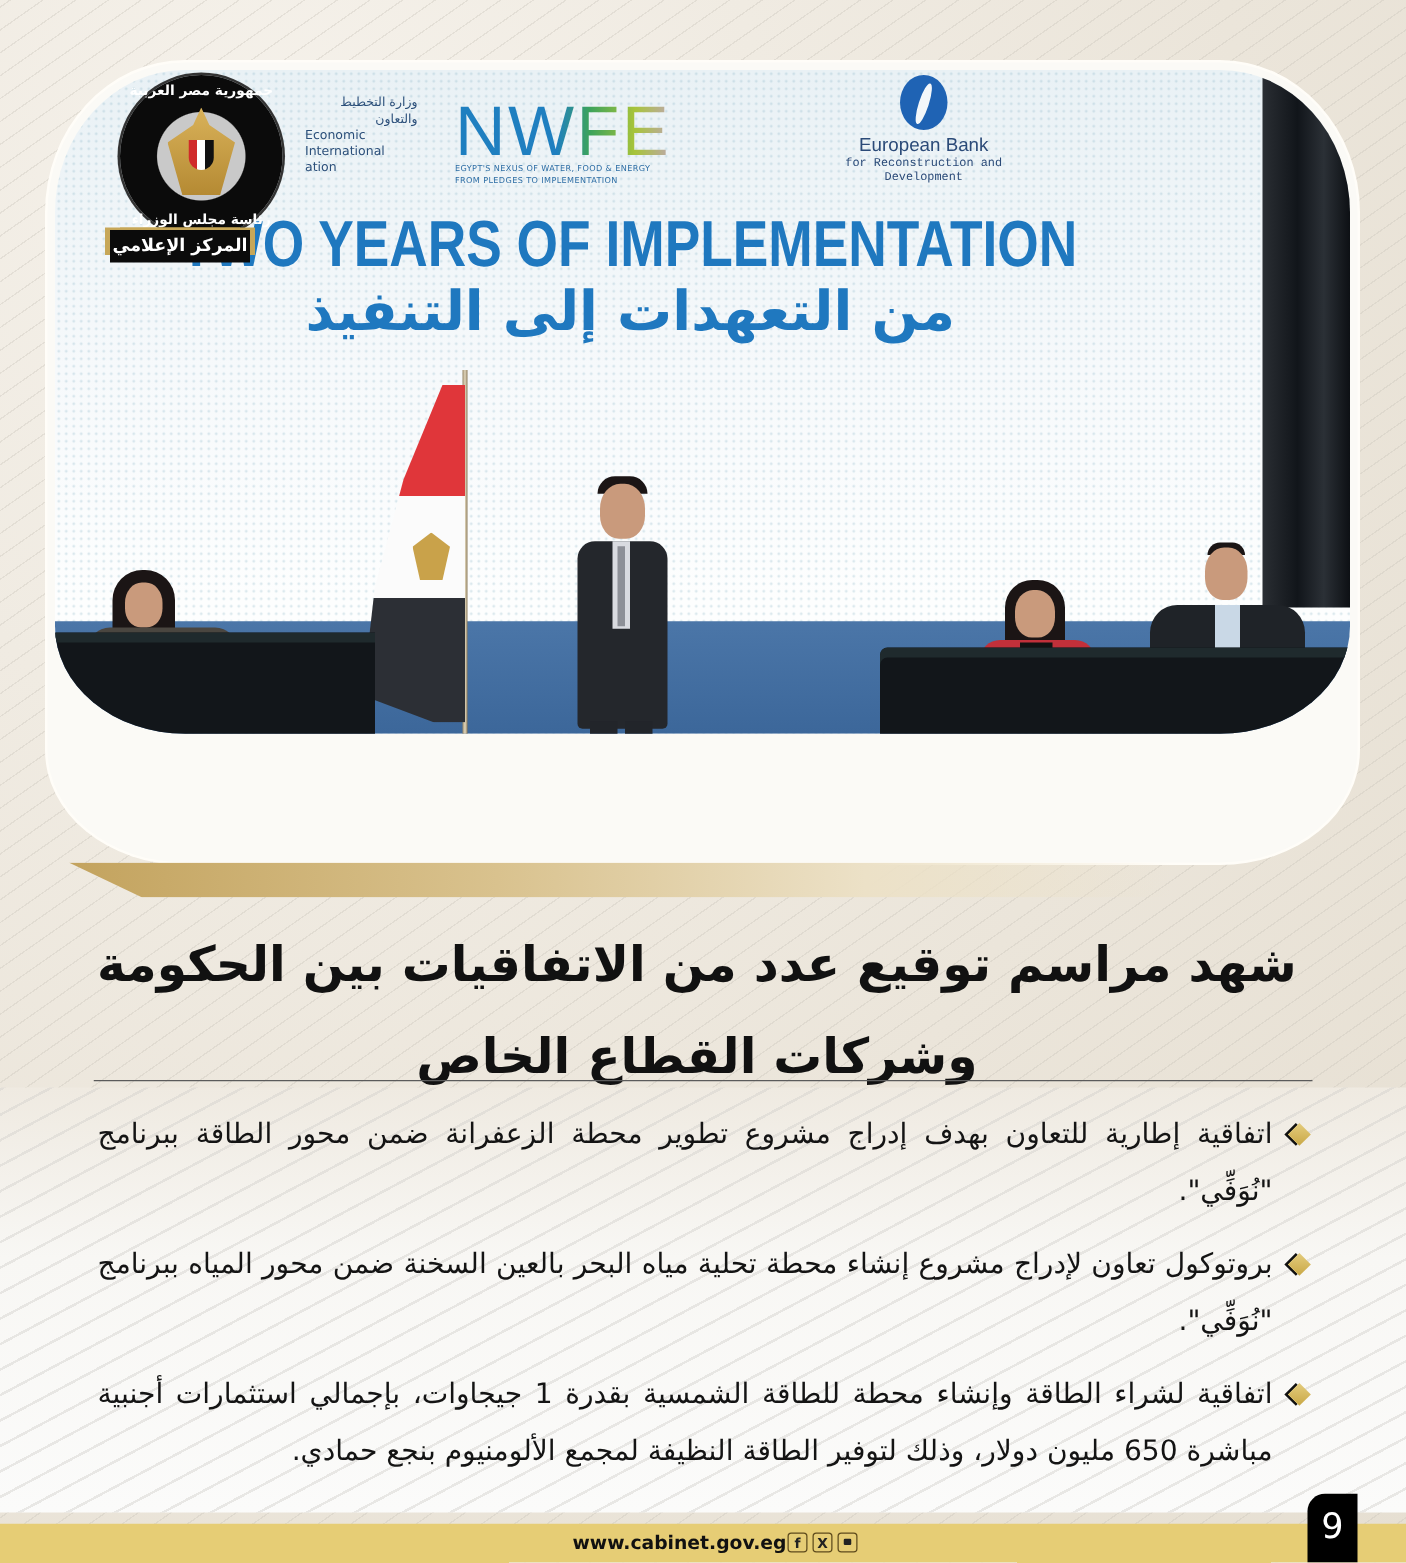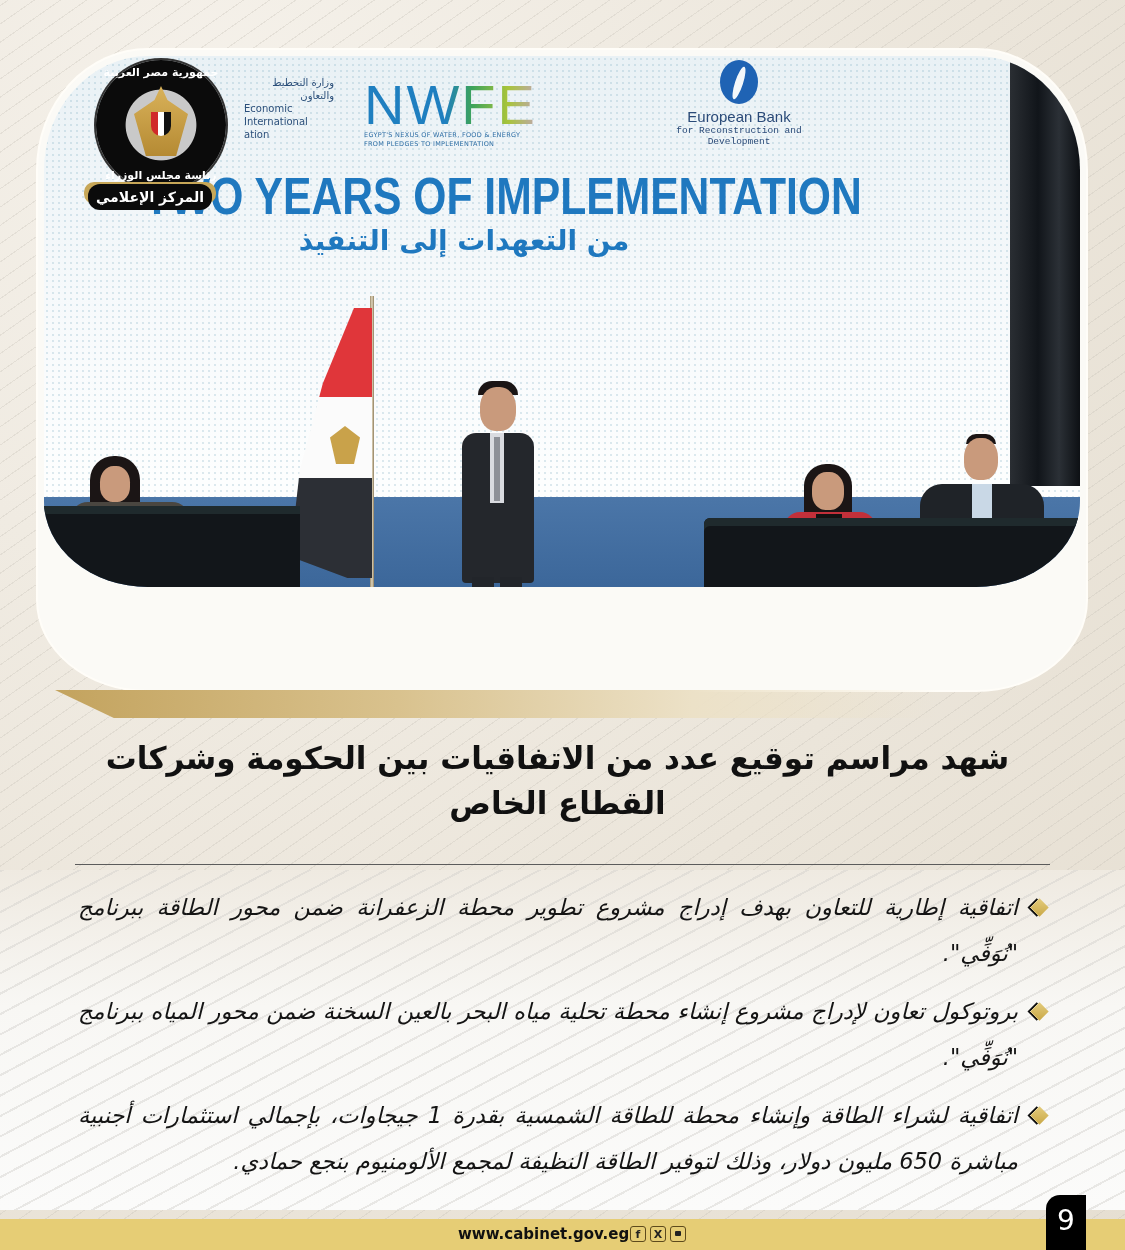--- a/index.html
+++ b/index.html
@@ -72,22 +72,22 @@
     }
     .ebrd .name { font-family: Liberation Sans, sans-serif; font-size: 15px; color: #2a4a78; line-height: 17px; }
     .ebrd .name2 { font-family: Liberation Mono, monospace; font-size: 9.5px; color: #2a4a78; }
     .banner-en {
       position: absolute; left: 100px; top: 110px; width: 700px; text-align: center;
       font-family: "Liberation Sans", sans-serif; font-weight: 700; font-size: 52px;
       color: #1f78bf; letter-spacing: 0px; transform: scaleX(0.82); transform-origin: left center;
       white-space: nowrap;
     }
     .banner-ar {
-      position: absolute; left: 120px; top: 168px; width: 600px; text-align: center;
-      direction: rtl; font-weight: 700; font-size: 28px; color: #1f78bf;
+      position: absolute; left: 120px; top: 168px; width: 600px; text-align: right;
+      direction: rtl; font-weight: 700; font-size: 44px; color: #1f78bf;
     }
 
     
     .flagpole { position: absolute; left: 326px; top: 240px; width: 4px; height: 340px; background: linear-gradient(90deg,#9a8a6a,#e2d7bd,#8d7c5c); }
     .flagbase { position: absolute; left: 298px; top: 570px; width: 60px; height: 10px; border-radius: 50%; background: #cfc3a5; }
     .flag {
       position: absolute; left: 246px; top: 252px; width: 82px; height: 270px;
       background: linear-gradient(#e0363a 0 33%, #fbfbfb 33% 63%, #2c2f35 63% 100%);
       clip-path: polygon(78% 0, 100% 0, 100% 100%, 70% 100%, 0 92%, 12% 60%, 40% 28%);
     }
@@ -117,39 +117,39 @@
       background: linear-gradient(#d9b25a, #b58a33); clip-path: polygon(50% 0, 62% 20%, 100% 40%, 78% 100%, 22% 100%, 0 40%, 38% 20%);
     }
     .seal .shield { position: absolute; left: 55px; top: 52px; width: 20px; height: 24px;
       background: linear-gradient(90deg, #d02a2a 0 33%, #ffffff 33% 66%, #111 66%); border-radius: 0 0 10px 10px; }
     .seal .ring-top, .seal .ring-bottom {
       position: absolute; left: 0; width: 130px; text-align: center; color: #fff; font-size: 11px; font-weight: 700; direction: rtl;
     }
     .seal .ring-top { top: 6px; }
     .seal .ring-bottom { bottom: 8px; }
     .seal-ribbon {
-      position: absolute; left: 88px; top: 184px; width: 124px; height: 26px; z-index: 6;
-      background: #0b0b0b; border-radius: 12px; color: #fff; font-weight: 700; font-size: 14px;
+      position: absolute; left: 88px; top: 184px; width: 112px; height: 26px; z-index: 6;
+      background: #0b0b0b; border-radius: 0; color: #fff; font-weight: 700; font-size: 14px;
       text-align: center; line-height: 26px; direction: rtl;
       box-shadow: -6px -4px 0 -2px #c7a758, 6px -4px 0 -2px #c7a758;
     }
 
     .gold-swoosh {
       position: absolute; left: 55px; top: 690px; width: 980px; height: 28px;
       background: linear-gradient(90deg, #c3a35e 0%, #d9c28e 35%, #ece1c7 65%, rgba(239,234,225,0) 90%);
       border-radius: 0 0 0 60px; clip-path: polygon(0 0, 100% 0, 100% 100%, 6% 100%);
     }
 
     .headline {
       position: absolute; left: 70px; width: 975px; top: 736px; direction: rtl; text-align: center;
-      font-weight: 700; font-size: 31px; line-height: 45px; color: #111;
+      font-weight: 700; font-size: 39px; line-height: 73px; color: #111;
     }
     .divider { position: absolute; left: 75px; top: 864px; width: 975px; height: 1px; background: #5b5b5b; }
 
-    .bullets { position: absolute; left: 78px; top: 884px; width: 970px; direction: rtl; font-style: italic; }
+    .bullets { position: absolute; left: 78px; top: 884px; width: 970px; direction: rtl; }
     .bullet {
       position: relative; padding-right: 30px; font-size: 22.5px; line-height: 46px; color: #141414;
       text-align: justify; margin-bottom: 12px;
     }
     .bullet .marker {
       position: absolute; right: 0; top: 16px; width: 18px; height: 18px;
     }
     .bullet .marker::before {
       content: ""; position: absolute; right: 2px; top: 1px; width: 13px; height: 13px;
       background: linear-gradient(135deg, #e4cc7d, #c9a846); transform: rotate(45deg);

